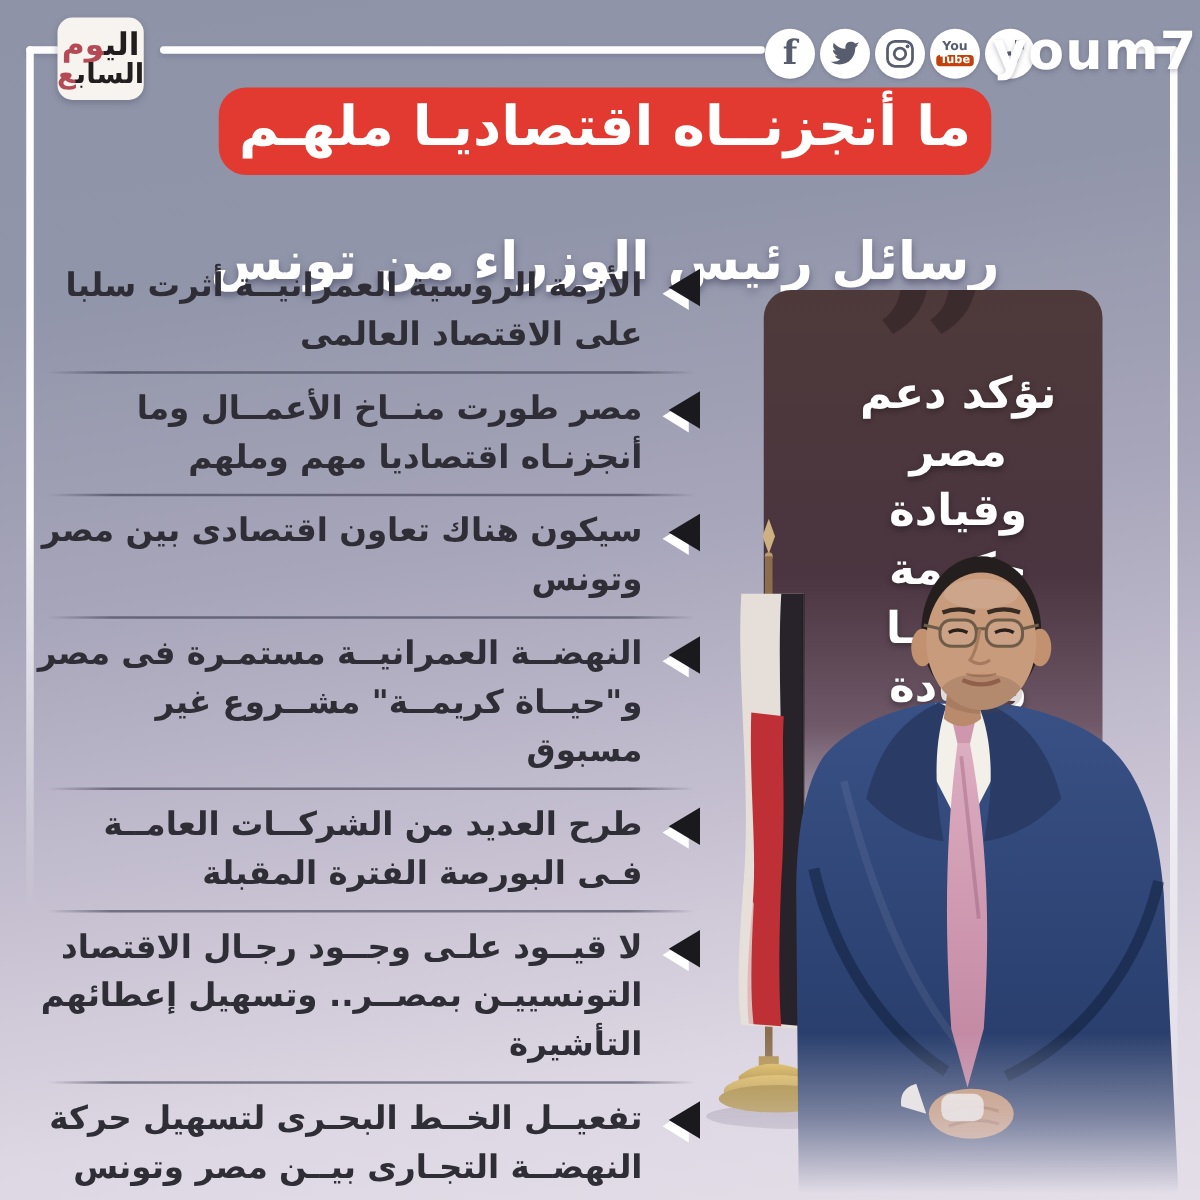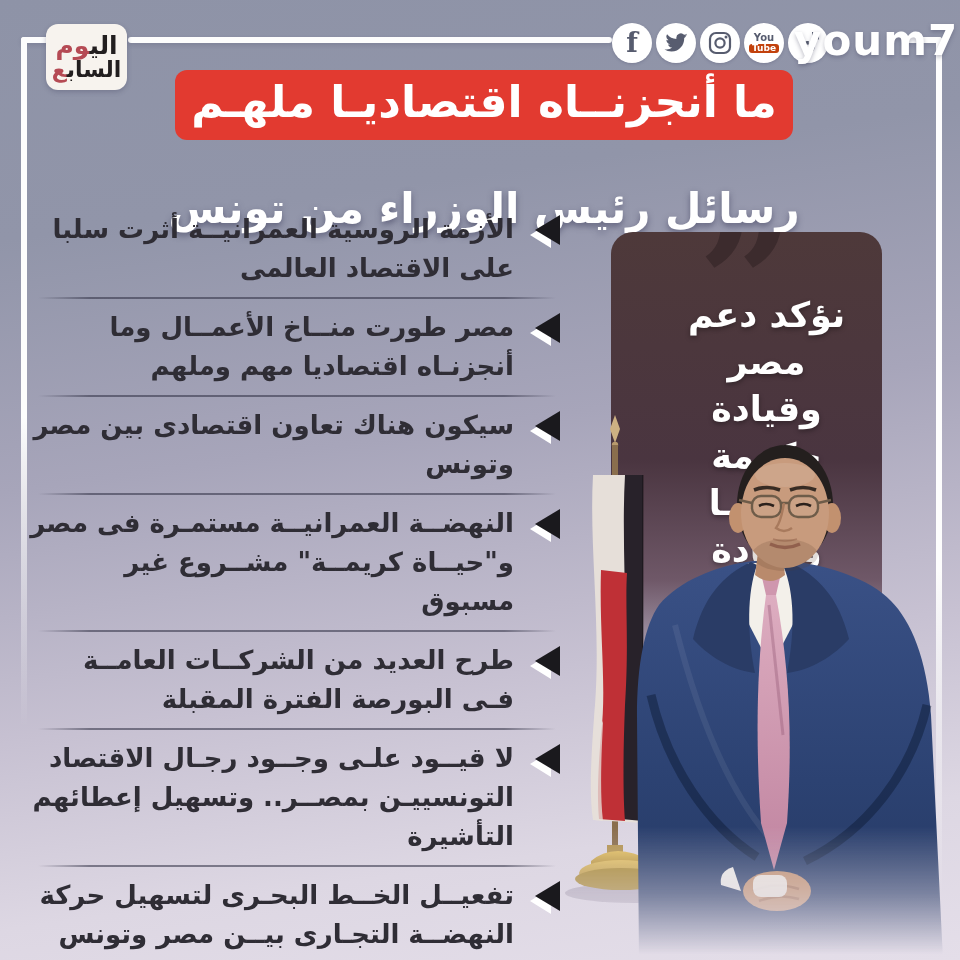--- a/index.html
+++ b/index.html
@@ -11,39 +11,39 @@
   
   .frame-line{position:absolute;background:#fdfdfd;border-radius:3px;box-shadow:0 2px 4px rgba(70,70,100,.22);}
   .frame-top-left{left:21px;top:37px;width:28px;height:6px;}
   .frame-top-main{left:128px;top:37px;width:484px;height:6px;}
   .frame-top-right{left:902px;top:37px;width:40px;height:6px;}
   .frame-left{left:21px;top:37px;width:6px;height:690px;box-shadow:none;
     background:linear-gradient(to bottom,#fdfdfd 55%,rgba(253,253,253,0) 100%);}
   .frame-right{left:936px;top:37px;width:6px;height:860px;box-shadow:none;
     background:linear-gradient(to bottom,#fdfdfd 62%,rgba(253,253,253,0) 100%);}
   
-  .logo{position:absolute;left:46px;top:24px;width:81px;height:66px;background:#f7f3ee;
+  .logo{position:absolute;left:46px;top:14px;width:69px;height:66px;background:#f7f3ee;
     border-radius:12px;display:flex;flex-direction:column;align-items:center;justify-content:center;
     box-shadow:0 2px 5px rgba(60,60,90,.3);direction:rtl;}
   .logo .l1{font-size:25px;font-weight:bold;color:#221e1f;line-height:1.0;}
   .logo .l2{font-size:22px;font-weight:bold;color:#221e1f;line-height:1.05;}
   .logo .red{color:#b54a54;}
   
   .social{position:absolute;left:612px;top:23px;display:flex;gap:4px;align-items:center;}
   .icon-circle{width:40px;height:40px;border-radius:50%;background:#ffffff;display:flex;
     align-items:center;justify-content:center;color:#575c6f;box-shadow:0 1px 3px rgba(60,60,90,.25);}
   .fb-glyph{font-size:27px;font-weight:bold;font-family:"DejaVu Serif",serif;margin-top:-2px;}
   .yt-text{display:flex;flex-direction:column;align-items:center;line-height:1;}
   .yt-text .a{font-size:10px;font-weight:bold;}
   .yt-text .b{font-size:9px;font-weight:bold;background:#c2410c;color:#fff;border-radius:3px;padding:0 3px;margin-top:1px;}
   .wordmark{position:absolute;left:794px;top:16px;font-size:42px;font-weight:bold;color:#fff;
     letter-spacing:1px;text-shadow:0 2px 4px rgba(60,60,90,.35);font-family:"DejaVu Sans",sans-serif;}
   
   .banner{position:absolute;left:175px;top:70px;width:618px;height:70px;background:#e23a30;
-    border-radius:12px;display:flex;align-items:center;justify-content:center;direction:rtl;}
+    border-radius:22px;display:flex;align-items:center;justify-content:center;direction:rtl;}
   .banner span{color:#fff;font-size:44px;font-weight:bold;line-height:1;padding-bottom:6px;}
   .subtitle{position:absolute;left:26px;top:140px;width:916px;text-align:center;direction:rtl;
     color:#fff;font-size:42px;font-weight:bold;text-shadow:0 3px 6px rgba(55,55,85,.55);margin-top:44px;}
   
   .list{position:absolute;left:28px;top:210px;width:532px;direction:rtl;}
   .bullet-item{display:flex;align-items:flex-start;gap:8px;}
   .marker{position:relative;width:38px;height:40px;flex:0 0 38px;margin-top:2px;}
   .tri-w{position:absolute;right:9px;top:10px;width:0;height:0;
     border-top:13px solid transparent;border-bottom:13px solid transparent;border-right:21px solid #ffffff;}
   .tri-b{position:absolute;right:0;top:3px;width:0;height:0;

